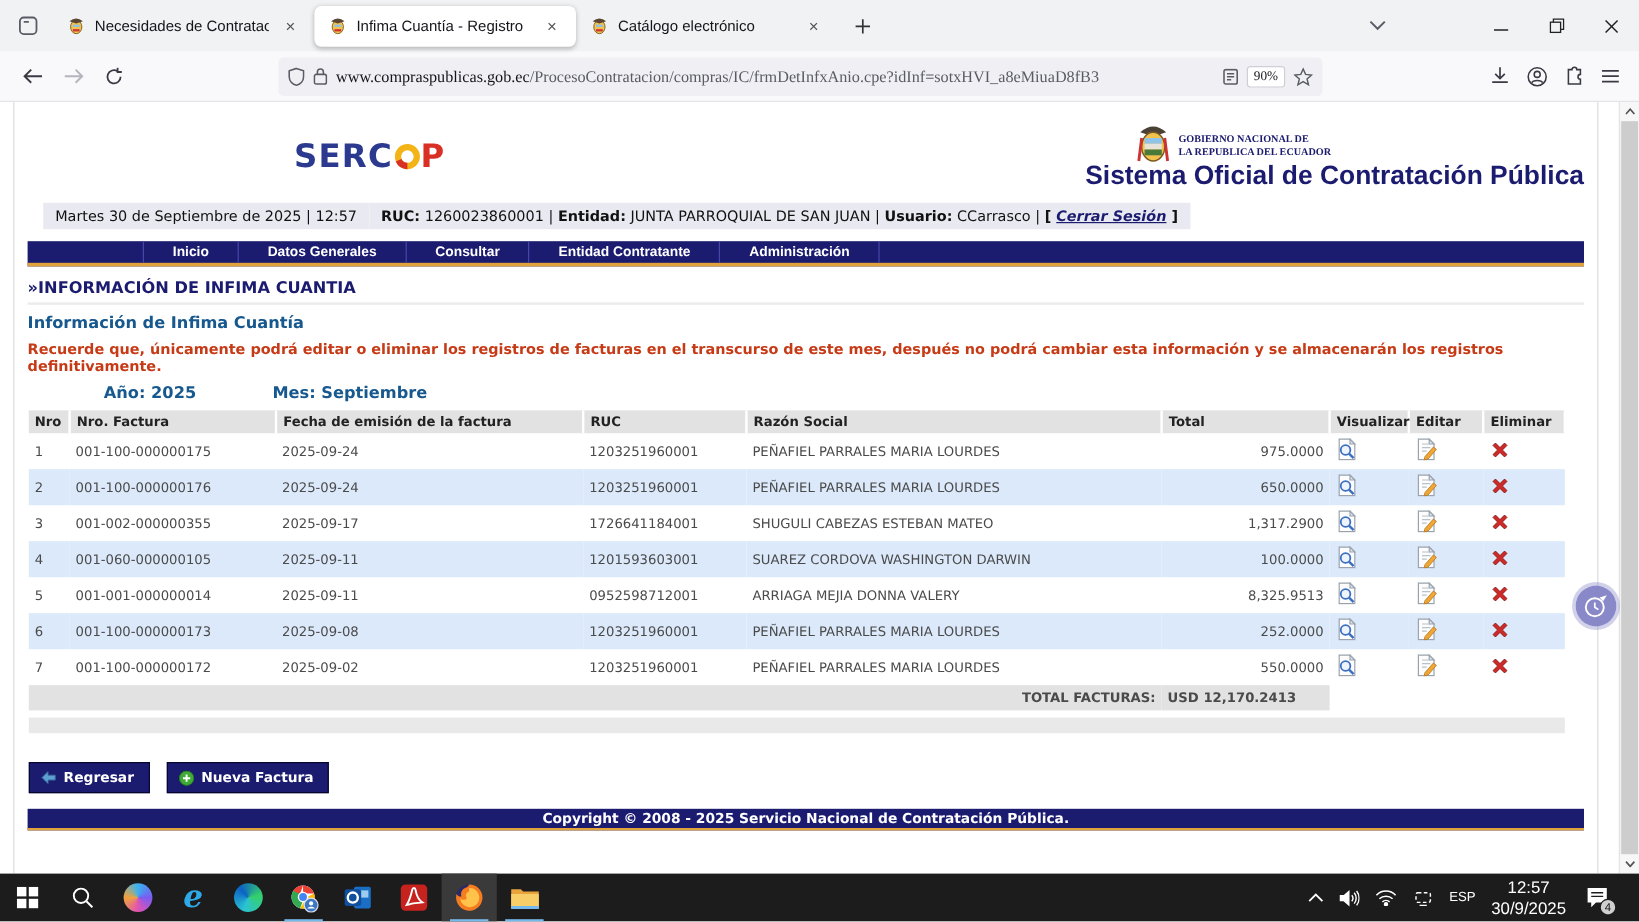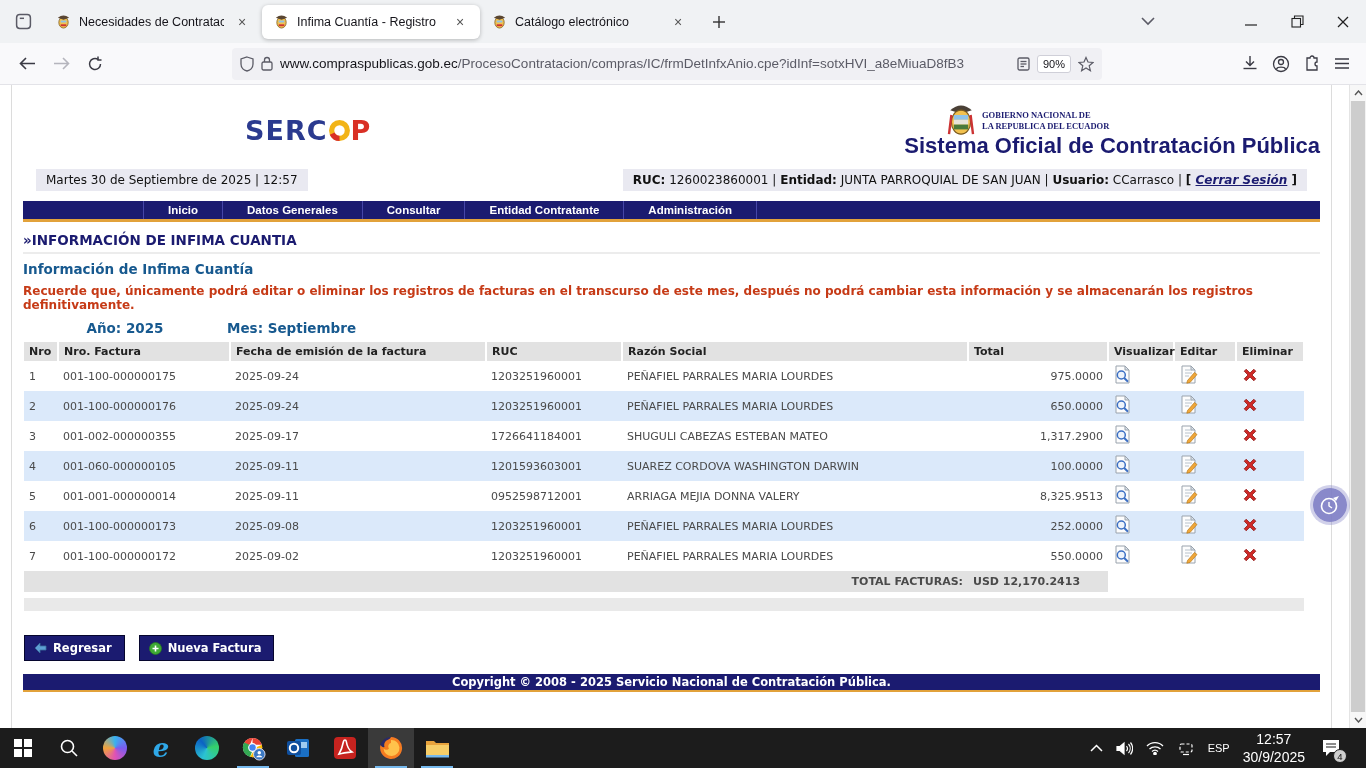--- a/index.html
+++ b/index.html
@@ -13,21 +13,21 @@
   .tab.active { background:#fff; box-shadow:0 1px 4px rgba(0,0,0,.25); }
   .tab-title { flex:1; white-space:nowrap; overflow:hidden; }
   .tab-close { color:#555; font-size:14px; width:20px; height:20px; display:flex; align-items:center; justify-content:center; border-radius:4px; }
   .newtab-btn { width:30px; height:30px; display:flex; align-items:center; justify-content:center; margin-left:6px; color:#333; }
   .ts-spacer { flex:1; }
   .win-ctl { width:46px; height:43px; display:flex; align-items:center; justify-content:center; }
   .tab-dd { width:40px; height:43px; display:flex; align-items:center; justify-content:center; margin-right:60px; }
 
   .toolbar { height:42px; background:#f9f9fb; border-bottom:1px solid #e3e3e8; display:flex; align-items:center; padding:0 10px; }
   .nav-btn { width:34px; height:32px; display:flex; align-items:center; justify-content:center; border-radius:4px; }
-  .urlbar { margin-left:120px; width:870px; height:32px; background:#f0f0f4; border-radius:4px; display:flex; align-items:center; padding:0 8px; gap:7px; }
+  .urlbar { margin-left:120px; width:870px; height:32px; background:#f0f0f4; border-radius:4px; display:flex; align-items:center; padding:0 8px; gap:7px;font-family:Liberation Serif, serif; }
   .url-text { flex:1; font-size:13.5px; white-space:nowrap; overflow:hidden; color:#5b5b66; }
   .url-text b { color:#15141a; font-weight:normal; }
   .zoom-pill { background:#fff; border:1px solid #cfcfd8; border-radius:3px; font-size:11px; padding:2px 5px; color:#15141a; }
   .tb-right { margin-left:auto; display:flex; align-items:center; gap:14px; padding-right:6px; }
 
   
   .viewport { position:absolute; top:85px; left:0; right:0; bottom:40px; background:#fff; overflow:hidden; }
   .vscroll { position:absolute; top:0; right:0; bottom:0; width:17px; background:#f2f2f2; border-left:1px solid #e4e4e4; }
   .sb-btn { height:16px; display:flex; align-items:center; justify-content:center; background:#f7f7f7; color:#555; }
   .sb-thumb { position:absolute; top:16px; bottom:16px; left:1px; right:1px; background:#cdcdcd; }
@@ -37,27 +37,27 @@
 
   
   .site-header { position:relative; height:78px; }
   .logo { position:absolute; left:222px; top:30px; display:flex; align-items:center; font-family:"DejaVu Sans", sans-serif; font-weight:bold; font-size:27px; letter-spacing:1px; }
   .logo .b { color:#2b3a8f; } .logo .r { color:#d93025; }
   .site-title { position:absolute; left:0; right:0; top:26px; text-align:right; font-size:22px; font-weight:bold; color:#1b1b70;margin-top:22px; }
   .gov-block { position:absolute; left:923px; top:18px; display:flex; align-items:center; gap:6px; }
   .gov-text { font-size:8.5px; font-weight:bold; color:#1b1b70; line-height:1.25; font-family:"Liberation Serif", serif; }
 
   
-  .session-row { display:flex; justify-content:space-between; align-items:center; margin:6px 13px 10px; }
+  .session-row { display:flex; align-items:center; margin:6px 13px 10px; }
   .gray-box { background:#e9e9f1; padding:4px 10px; font-size:12px; color:#111; font-family:"DejaVu Sans", sans-serif; }
   .session-box b { font-weight:bold; }
   .logout-link { color:#1b1b70; font-weight:bold; text-decoration:underline;font-style:italic; }
 
   
-  .mainnav { background:#1b1b70; border-bottom:3px solid #e2a23b; display:flex; padding-left:120px; height:21px; }
+  .mainnav { background:#1b1b70; border-bottom:3px solid #e2a23b; display:flex; padding-left:96px; height:21px; }
   .mainnav .item { color:#fff; font-size:11.5px; font-weight:bold; padding:3px 24px; border-left:1px solid #4646a8; display:flex; align-items:center; }
   .mainnav .item:last-child { border-right:1px solid #4646a8; }
 
   
   .crumb-row { padding:10px 0 4px; border-bottom:2px solid #ececec; font-size:13.5px; font-weight:bold; color:#1b1b70; font-family:"DejaVu Sans", sans-serif; }
   .section-title { margin-top:7px; font-size:13.5px; font-weight:bold; color:#17598f; font-family:"DejaVu Sans", sans-serif; }
   .warning { margin-top:7px; font-size:12px; font-weight:bold; color:#c63a16; font-family:"DejaVu Sans", sans-serif; }
   .ym-row { display:flex; margin:8px 0 6px; font-family:"DejaVu Sans", sans-serif; }
   .ym-row .ym { font-size:13.5px; font-weight:bold; color:#17598f;text-align:center; }
   .ym-row .ym.year { width:204px; }

